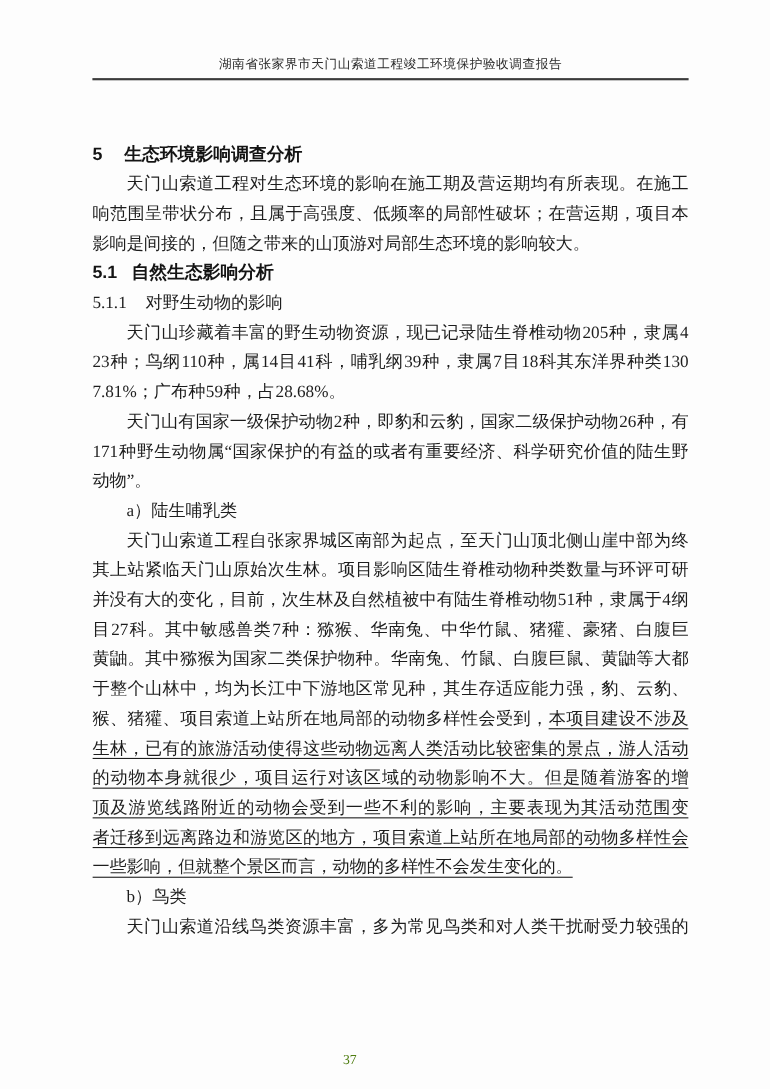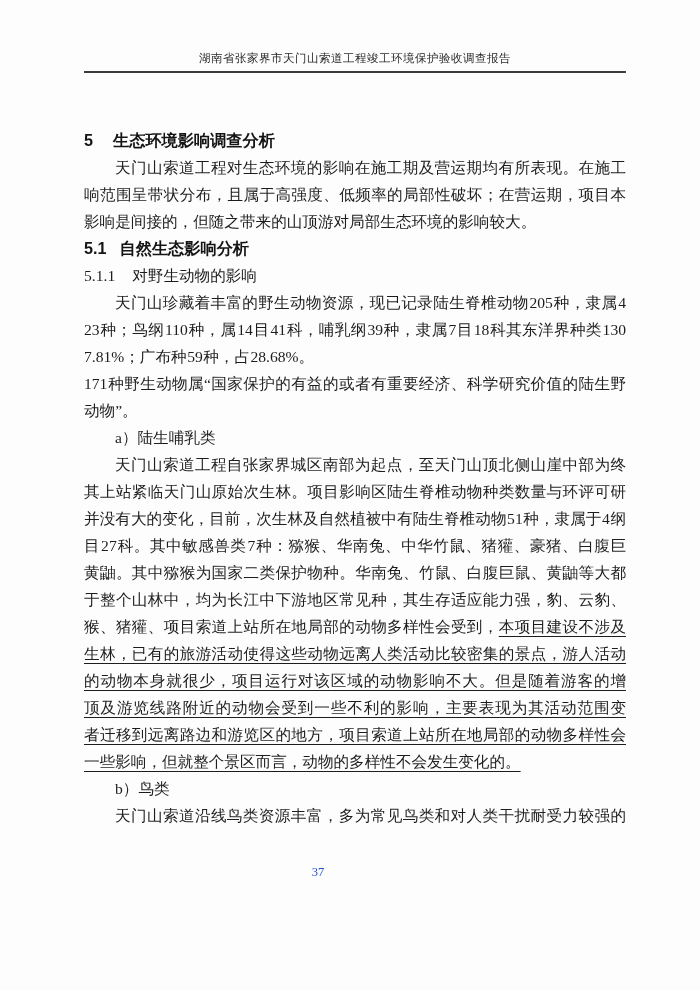--- a/index.html
+++ b/index.html
@@ -25,22 +25,22 @@
           font-weight:bold;font-size:16.2px;height:27px;line-height:27px;
           word-spacing:0;color:#141414;}
   .h3{height:27px;line-height:27px;word-spacing:0;}
   .num-gap-wide{display:inline-block;margin-right:20px;}
   .num-gap-mid{display:inline-block;margin-right:13px;}
   .num-gap-sm{display:inline-block;margin-right:17px;}
   .subhead{height:27px;line-height:27px;padding-left:31px;word-spacing:0;}
 
   .u{text-decoration:underline;text-underline-offset:3.5px;text-decoration-thickness:1px;}
 
-  .pageno{position:absolute;top:865px;left:0;width:636px;text-align:center;
-          font-size:12.5px;color:#1d4ed8;}
+  .pageno{position:absolute;top:956px;left:0;width:636px;text-align:center;
+          font-size:12.5px;color:#4d7c0f;}
 </style>
 </head>
 <body>
 
 <div class="page">
 
   <div class="hdr">湖南省张家界市天门山索道工程竣工环境保护验收调查报告</div>
   <div class="hdr-rule"></div>
 
   <div class="content">
@@ -63,20 +63,21 @@
       <span class="num-gap-sm">5.1.1</span><span>对野生动物的影响</span>
     </div>
 
     <div>
       <div class="ln indent">天门山珍藏着丰富的野生动物资源，现已记录陆生脊椎动物 205 种，隶属 4 纲</div>
       <div class="ln">23 种；鸟纲 110 种，属 14 目 41 科，哺乳纲 39 种，隶属 7 目 18 科其东洋界种类 130</div>
       <div class="ln ln-last">7.81%；广布种 59 种，占 28.68%。</div>
     </div>
 
     <div>
+      <div class="ln indent">天门山有国家一级保护动物 2 种，即豹和云豹，国家二级保护动物 26 种，有</div>
       <div class="ln">171 种野生动物属“国家保护的有益的或者有重要经济、科学研究价值的陆生野生</div>
       <div class="ln ln-last">动物”。</div>
     </div>
 
     <div class="subhead">a）陆生哺乳类</div>
 
     <div>
       <div class="ln indent">天门山索道工程自张家界城区南部为起点，至天门山顶北侧山崖中部为终点，</div>
       <div class="ln">其上站紧临天门山原始次生林。项目影响区陆生脊椎动物种类数量与环评可研阶段</div>
       <div class="ln">并没有大的变化，目前，次生林及自然植被中有陆生脊椎动物 51 种，隶属于 4 纲 13</div>

